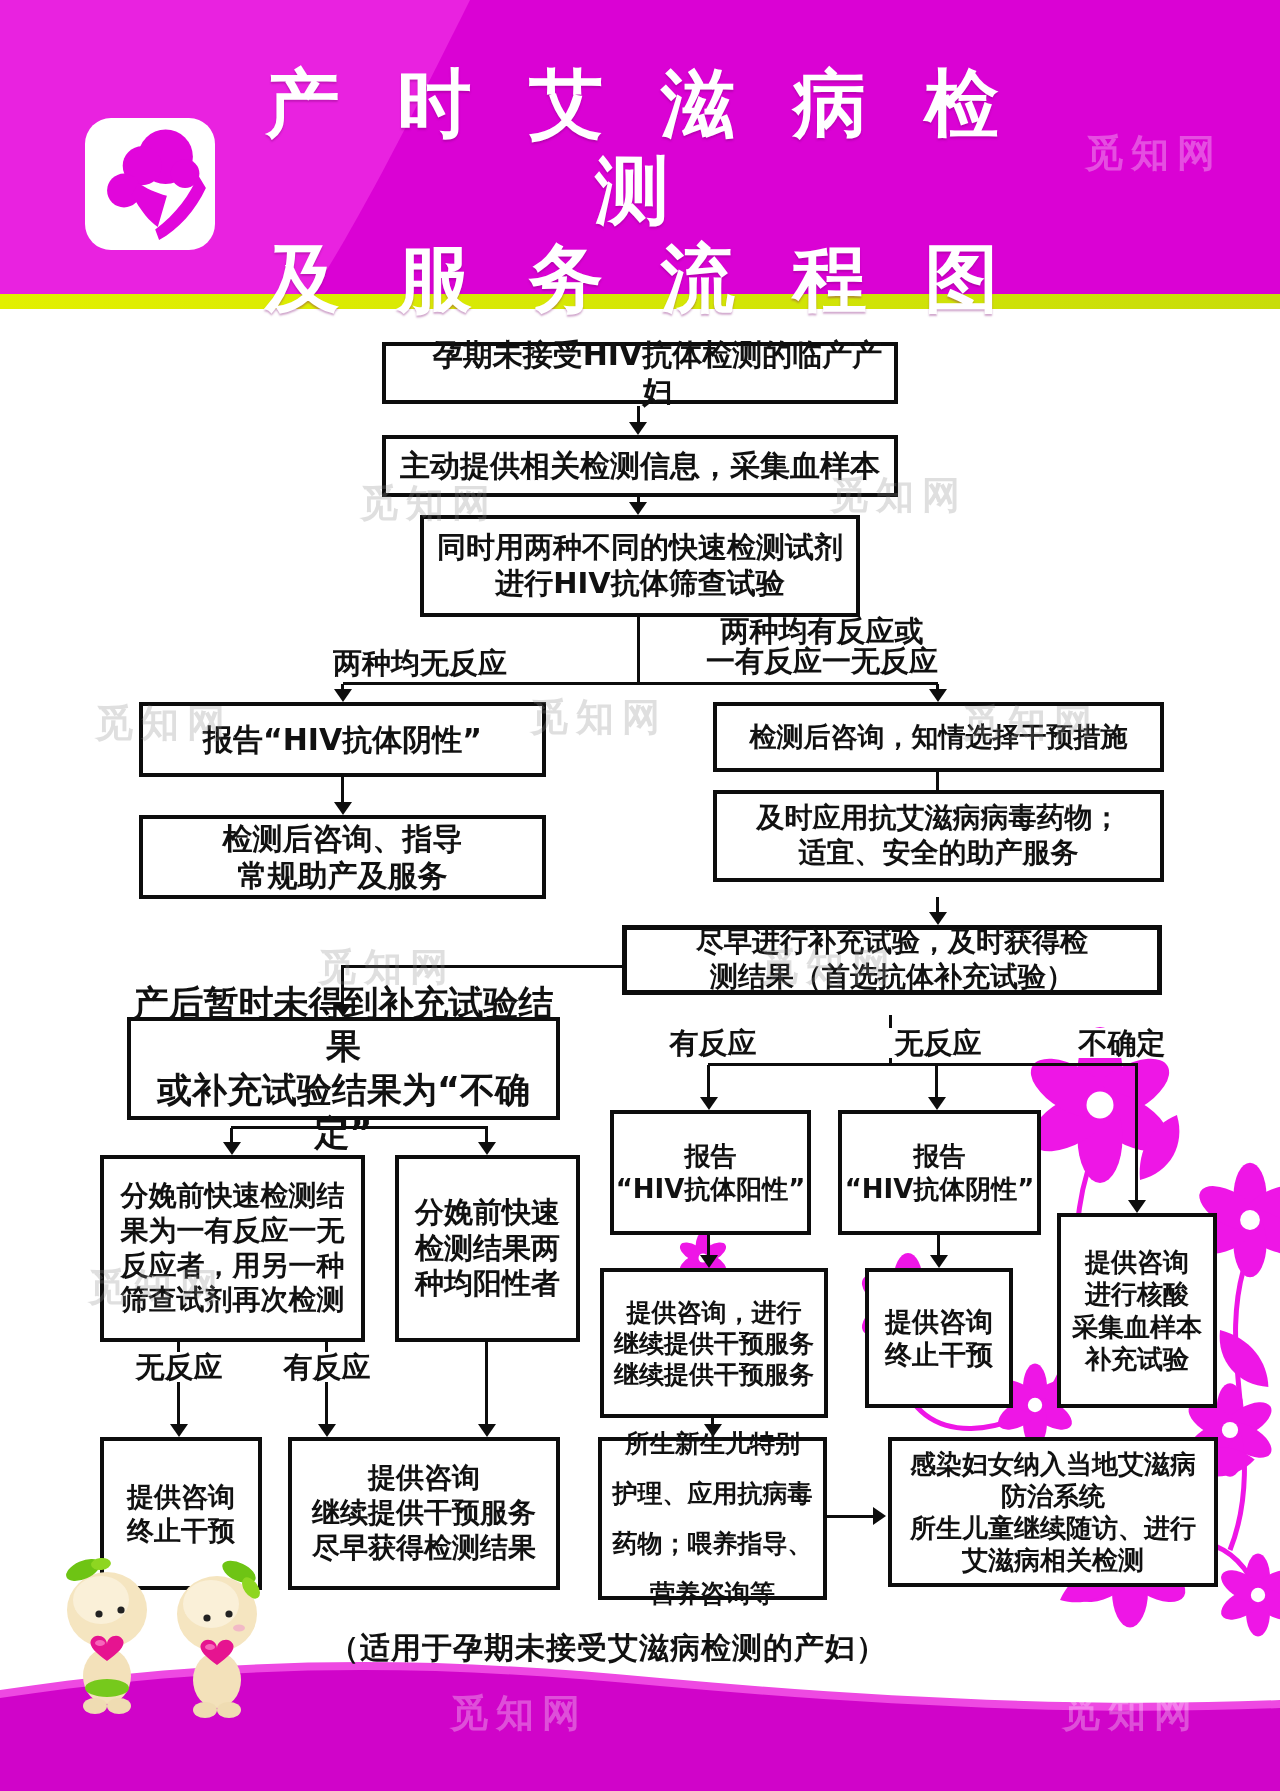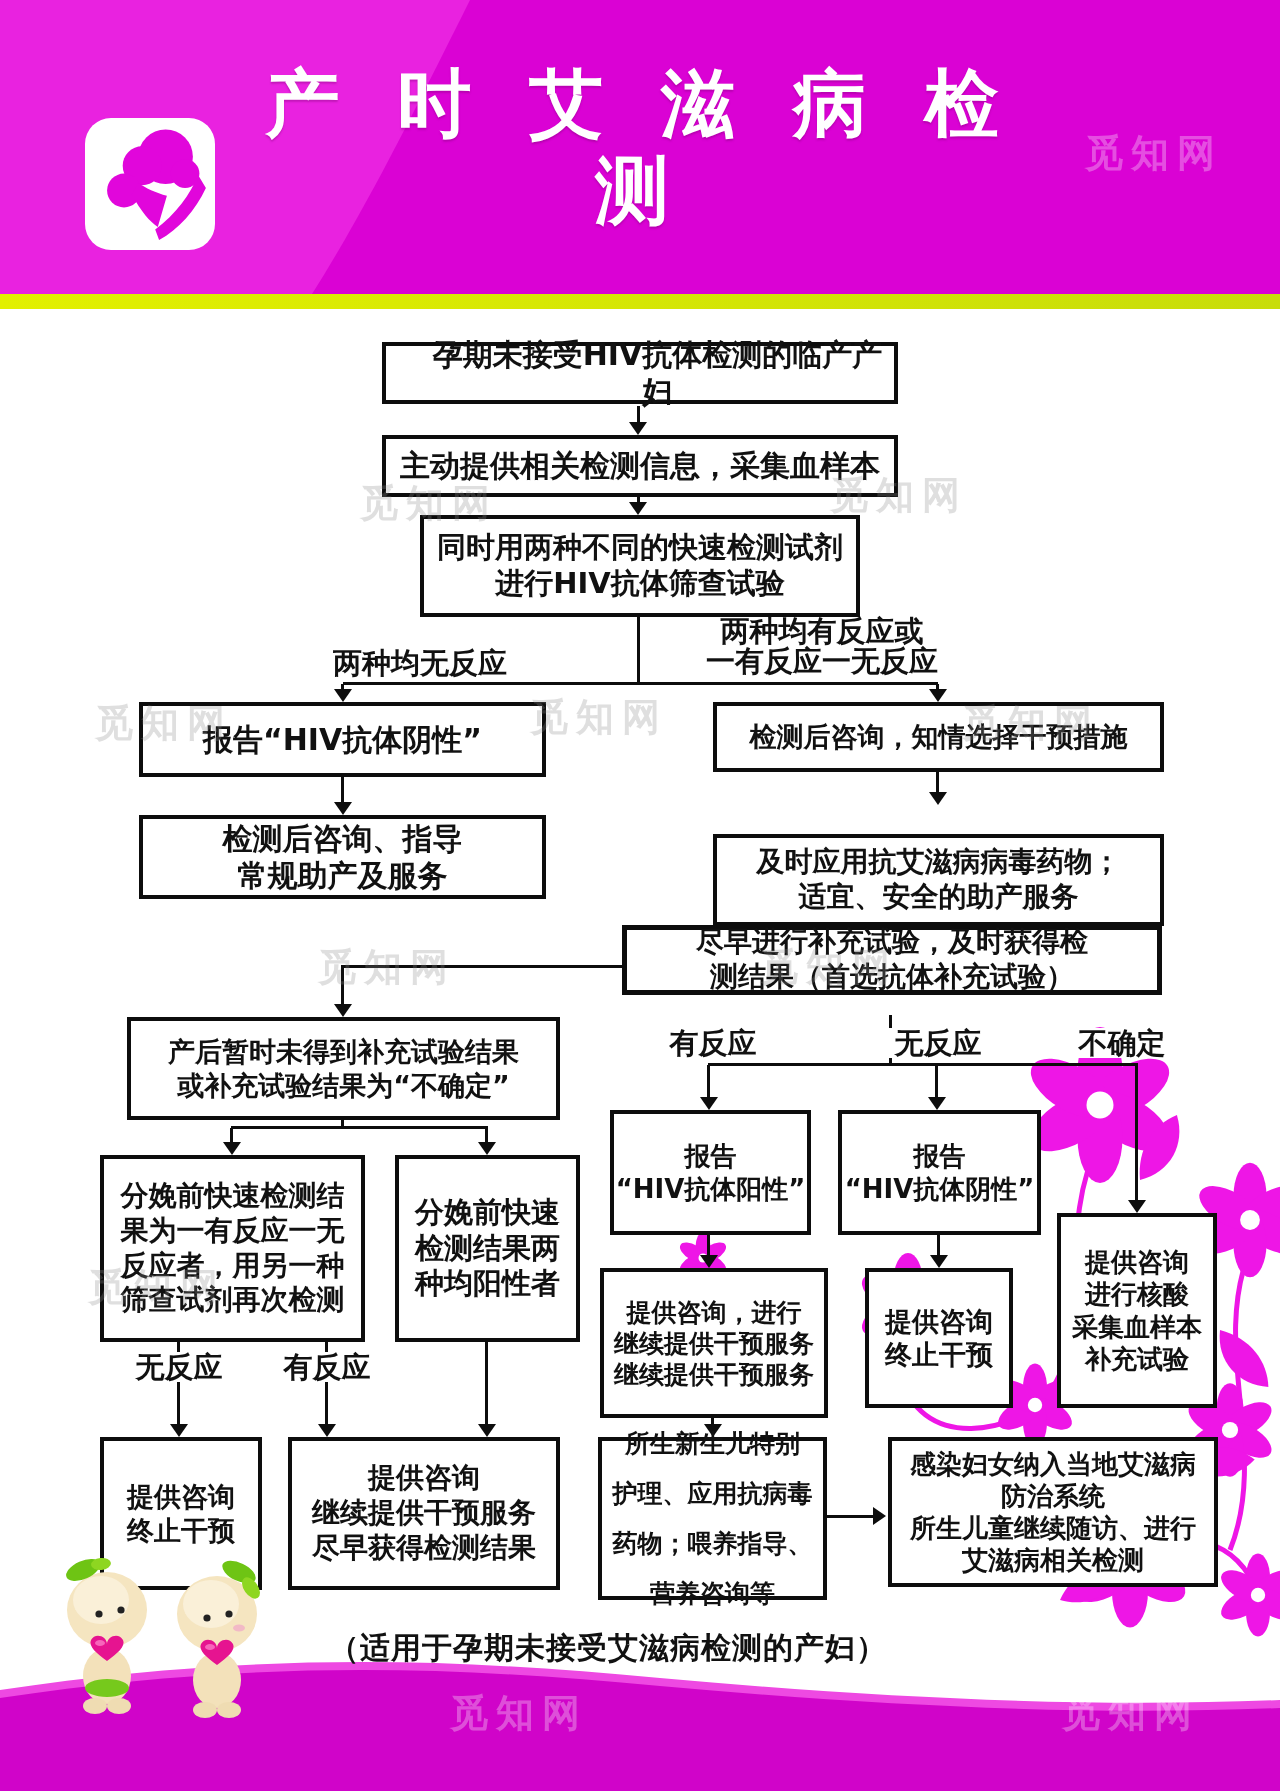--- a/index.html
+++ b/index.html
@@ -58,20 +58,21 @@
       <circle cx="44" cy="36" r="15"></circle>
       <circle cx="77" cy="42" r="11"></circle>
       <circle cx="30" cy="55" r="13"></circle>
       <path d="M36,58 C43,71 50,79 56,83 L63,59 C55,57 46,53 41,49 Z"></path>
       <path d="M54,85 C70,73 81,58 87,43 L93,53 C85,70 72,85 57,93 Z"></path>
     </g>
   </svg>
 </div>
 <div class="title">
   <div class="t1">产 时 艾 滋 病 检 测</div>
+  <div class="t2">及 服 务 流 程 图</div>
 </div>
 <div class="band"></div>
 
 <svg class="flowers" style="left:580px;top:980px;" width="700" height="680" viewBox="0 0 700 680">
   <defs>
     <g id="fl">
       <ellipse rx="15" ry="30" cy="-22" fill="#ee16e6"></ellipse>
       <ellipse rx="15" ry="30" cy="-22" fill="#ee16e6" transform="rotate(60)"></ellipse>
       <ellipse rx="15" ry="30" cy="-22" fill="#ee16e6" transform="rotate(120)"></ellipse>
       <ellipse rx="15" ry="30" cy="-22" fill="#ee16e6" transform="rotate(180)"></ellipse>
@@ -187,29 +188,29 @@
 <div class="box" style="left:139px;top:702px;width:407px;height:75px;font-size:30px;">
   <span>报告“HIV抗体阴性”</span>
 </div>
 <div class="box" style="left:139px;top:815px;width:407px;height:84px;font-size:30px;">
   <span>检测后咨询、指导</span>
   <span>常规助产及服务</span>
 </div>
 <div class="box" style="left:713px;top:702px;width:451px;height:70px;font-size:27px;">
   <span>检测后咨询，知情选择干预措施</span>
 </div>
-<div class="box" style="left:713px;top:834px;width:451px;height:92px;font-size:28px;">
+<div class="box" style="left:713px;top:790px;width:451px;height:92px;font-size:28px;">
   <span>及时应用抗艾滋病病毒药物；</span>
   <span>适宜、安全的助产服务</span>
 </div>
 <div class="box" style="left:622px;top:925px;width:540px;height:70px;font-size:28px;border-width:5px;">
   <span>尽早进行补充试验，及时获得检</span>
   <span>测结果（首选抗体补充试验）</span>
 </div>
-<div class="box" style="left:127px;top:1017px;width:433px;height:103px;font-size:27px;">
+<div class="box" style="left:127px;top:1017px;width:433px;height:103px;font-size:35px;">
   <span>产后暂时未得到补充试验结果</span>
   <span>或补充试验结果为“不确定”</span>
 </div>
 <div class="box" style="left:100px;top:1155px;width:265px;height:187px;font-size:28px;">
   <span>分娩前快速检测结</span>
   <span>果为一有反应一无</span>
   <span>反应者，用另一种</span>
   <span>筛查试剂再次检测</span>
 </div>
 <div class="box" style="left:395px;top:1155px;width:185px;height:187px;font-size:29px;">

